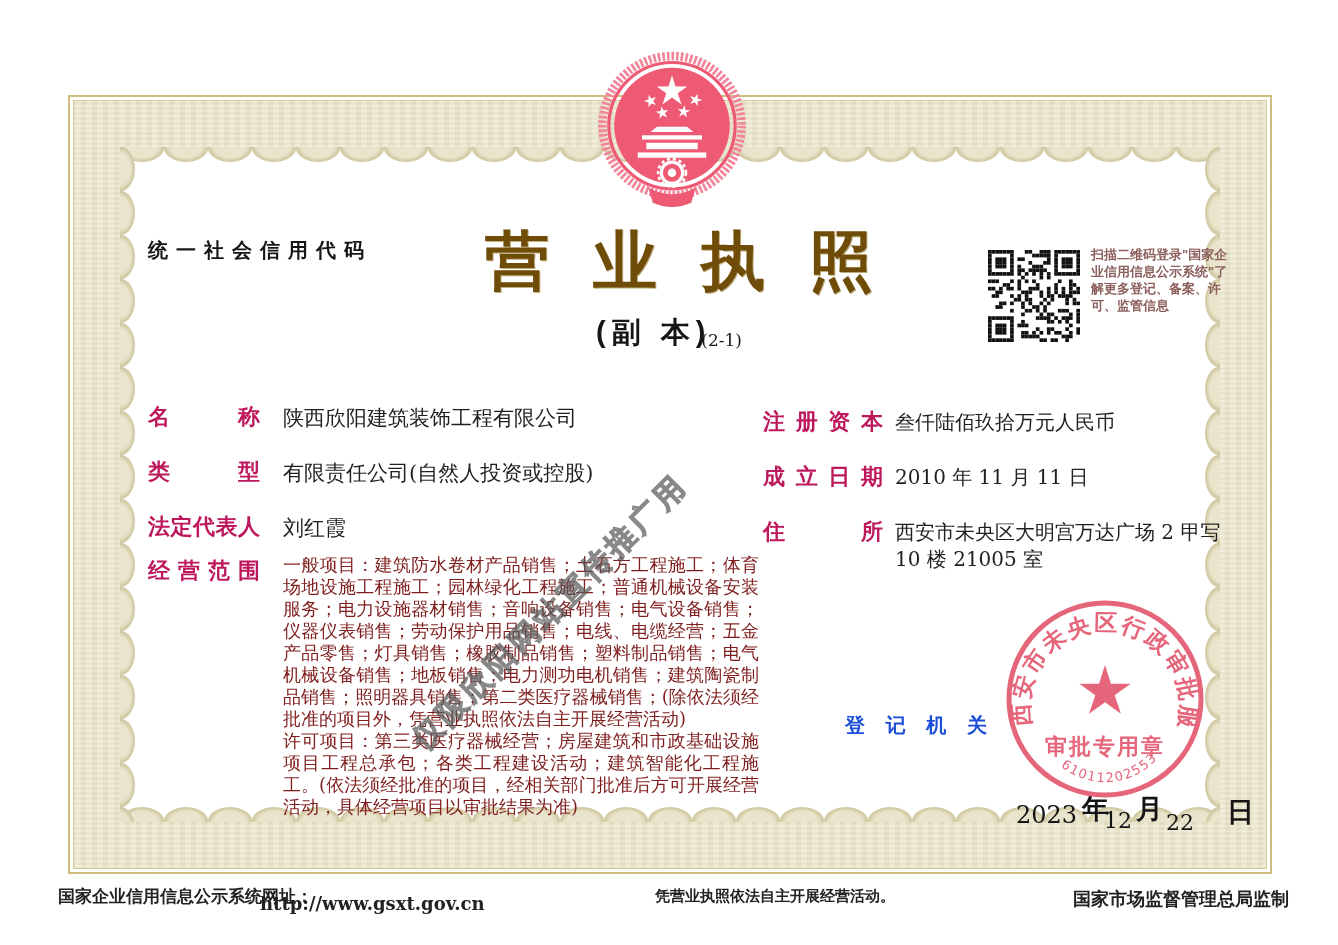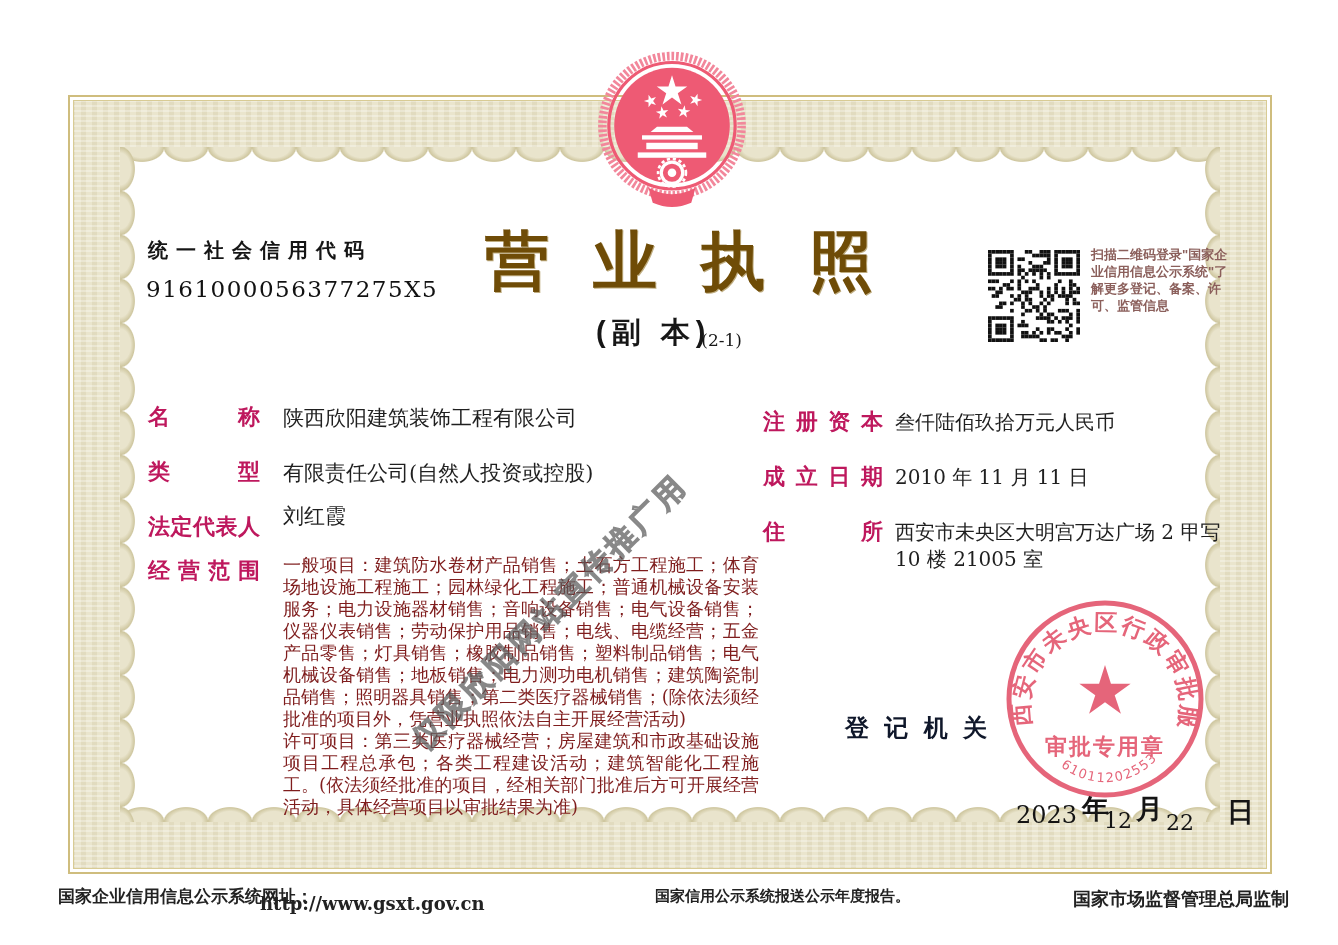--- a/index.html
+++ b/index.html
@@ -52,22 +52,22 @@
   
   .flabel{position:absolute;font-size:22px;font-weight:700;color:#be185d;
       text-align:justify;text-align-last:justify;}
   .flabel.lcol{left:148px;width:112px;}
   .flabel.rcol{left:763px;width:120px;}
   .fvalue{position:absolute;font-family:"DejaVu Serif",serif;color:#1f1f1f;}
   .fvalue.lcol{left:283px;font-size:21px;}
   .fvalue.rcol{left:895px;font-size:20px;width:330px;line-height:1.35;}
   .scope-text{position:absolute;left:283px;top:554px;width:476px;font-family:"DejaVu Serif",serif;
       font-size:18px;line-height:22px;color:#7f1d1d;text-align:justify;}
-  .authority-label{position:absolute;left:845px;top:712px;width:142px;font-size:24px;font-weight:700;
-      text-align:justify;text-align-last:justify;color:#0f172a;}
+  .authority-label{position:absolute;left:845px;top:712px;width:142px;font-size:20px;font-weight:700;
+      text-align:justify;text-align-last:justify;color:#1d4ed8;}
 
   
   .seal{position:absolute;left:1002px;top:596px;width:206px;height:206px;z-index:5;opacity:.85;}
 
   
   .dt{position:absolute;z-index:4;color:#141414;margin-left:44px;}
   .dt-num{font-family:"DejaVu Serif",serif;font-size:24px;}
   .dt-unit{font-size:27px;font-weight:700;}
   .dt-year{left:972px;top:801px;}
   .dt-year-u{left:1038px;top:791px;}
@@ -119,21 +119,20 @@
         <rect x="38" y="105" width="64" height="5"></rect>
       </g>
       <circle cx="70" cy="124" r="10" fill="none" stroke="#ffffff" stroke-width="3"></circle>
       <circle cx="70" cy="124" r="13" fill="none" stroke="#ffffff" stroke-width="2.5" stroke-dasharray="3 2.6"></circle>
       <circle cx="70" cy="124" r="4" fill="#ffffff"></circle>
       <path d="M 48,138 Q 70,150 92,138 L 88,152 Q 70,160 52,152 Z" fill="#ee5a74"></path>
     </svg>
   </div>
 
   <div class="credit-label">统一社会信用代码</div>
-  <div class="credit-code">9161000056377275X5</div>
   <div class="main-title">营业执照</div>
   <div class="sub-title"><span>(副  本)</span><span class="copy-no">(2-1)</span></div>
 
   <div class="qr">
     <svg id="qr-svg" viewBox="0 0 92 92" width="92" height="92">
         <rect x="0.00" y="0.00" width="3.68" height="3.68" fill="#111"></rect>
         <rect x="3.68" y="0.00" width="3.68" height="3.68" fill="#111"></rect>
         <rect x="7.36" y="0.00" width="3.68" height="3.68" fill="#111"></rect>
         <rect x="11.04" y="0.00" width="3.68" height="3.68" fill="#111"></rect>
         <rect x="14.72" y="0.00" width="3.68" height="3.68" fill="#111"></rect>
@@ -409,21 +408,21 @@
   </div>
   <div class="qr-caption">扫描二维码登录"国家企业信用信息公示系统"了解更多登记、备案、许可、监管信息</div>
 
   <div class="flabel lcol" style="top:402px">名 称</div>
   <div class="fvalue lcol" style="top:404px">陕西欣阳建筑装饰工程有限公司</div>
 
   <div class="flabel lcol" style="top:457px">类 型</div>
   <div class="fvalue lcol" style="top:459px">有限责任公司(自然人投资或控股)</div>
 
   <div class="flabel lcol" style="top:512px">法定代表人</div>
-  <div class="fvalue lcol" style="top:502px">刘红霞</div>
+  <div class="fvalue lcol" style="top:514px">刘红霞</div>
 
   <div class="flabel lcol" style="top:556px">经 营 范 围</div>
   <div class="scope-text">
     <div>一般项目：建筑防水卷材产品销售；土石方工程施工；体育场地设施工程施工；园林绿化工程施工；普通机械设备安装服务；电力设施器材销售；音响设备销售；电气设备销售；仪器仪表销售；劳动保护用品销售；电线、电缆经营；五金产品零售；灯具销售；橡胶制品销售；塑料制品销售；电气机械设备销售；地板销售；电力测功电机销售；建筑陶瓷制品销售；照明器具销售；第二类医疗器械销售；(除依法须经批准的项目外，凭营业执照依法自主开展经营活动)</div>
     <div>许可项目：第三类医疗器械经营；房屋建筑和市政基础设施项目工程总承包；各类工程建设活动；建筑智能化工程施工。(依法须经批准的项目，经相关部门批准后方可开展经营活动，具体经营项目以审批结果为准)</div>
   </div>
 
   <div class="flabel rcol" style="top:407px">注 册 资 本</div>
   <div class="fvalue rcol" style="top:409px">叁仟陆佰玖拾万元人民币</div>
 
@@ -458,17 +457,17 @@
   <span class="dt dt-num dt-month">12</span>
   <span class="dt dt-unit dt-month-u">月</span>
   <span class="dt dt-num dt-day">22</span>
   <span class="dt dt-unit dt-day-u">日</span>
 
   <div class="watermark">仅限欣阳网站宣传推广用</div>
 
   <div class="ft ft-left-label">国家企业信用信息公示系统网址：</div>
   <div class="ft ft-left-url">http://www.gsxt.gov.cn</div>
   <div class="ft ft-mid">
-    <div>国家信用公示系统报送公示年度报告。</div>
+    <div>凭营业执照依法自主开展经营活动。</div>
   </div>
   <div class="ft ft-right">国家市场监督管理总局监制</div>
 
 </div>
 
 </body></html>

